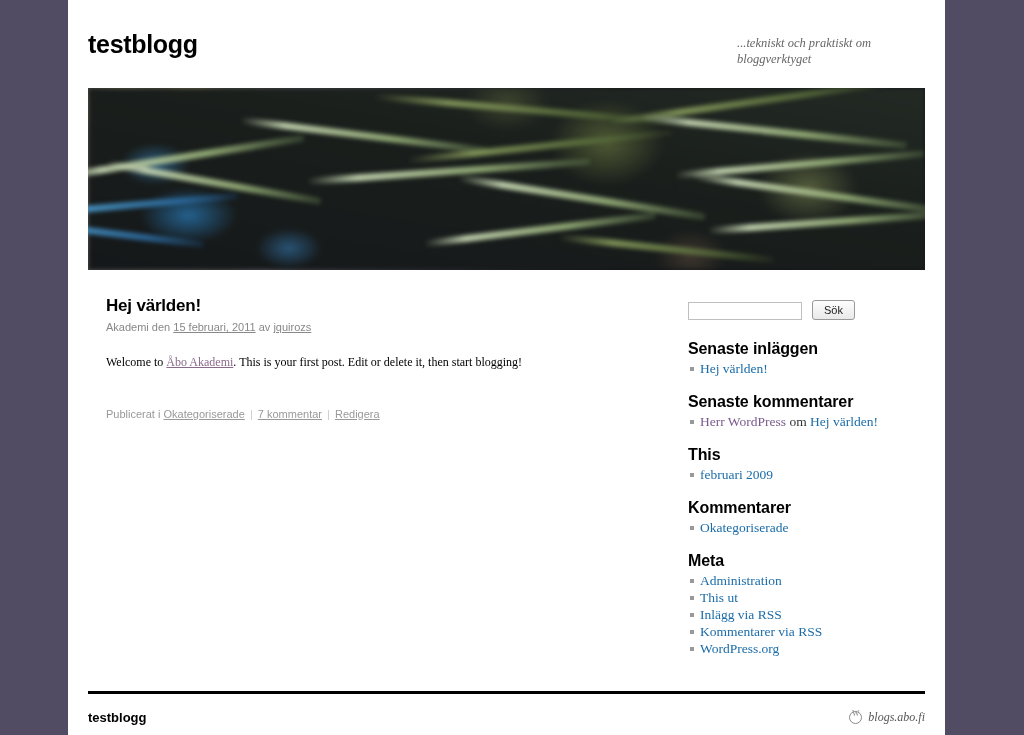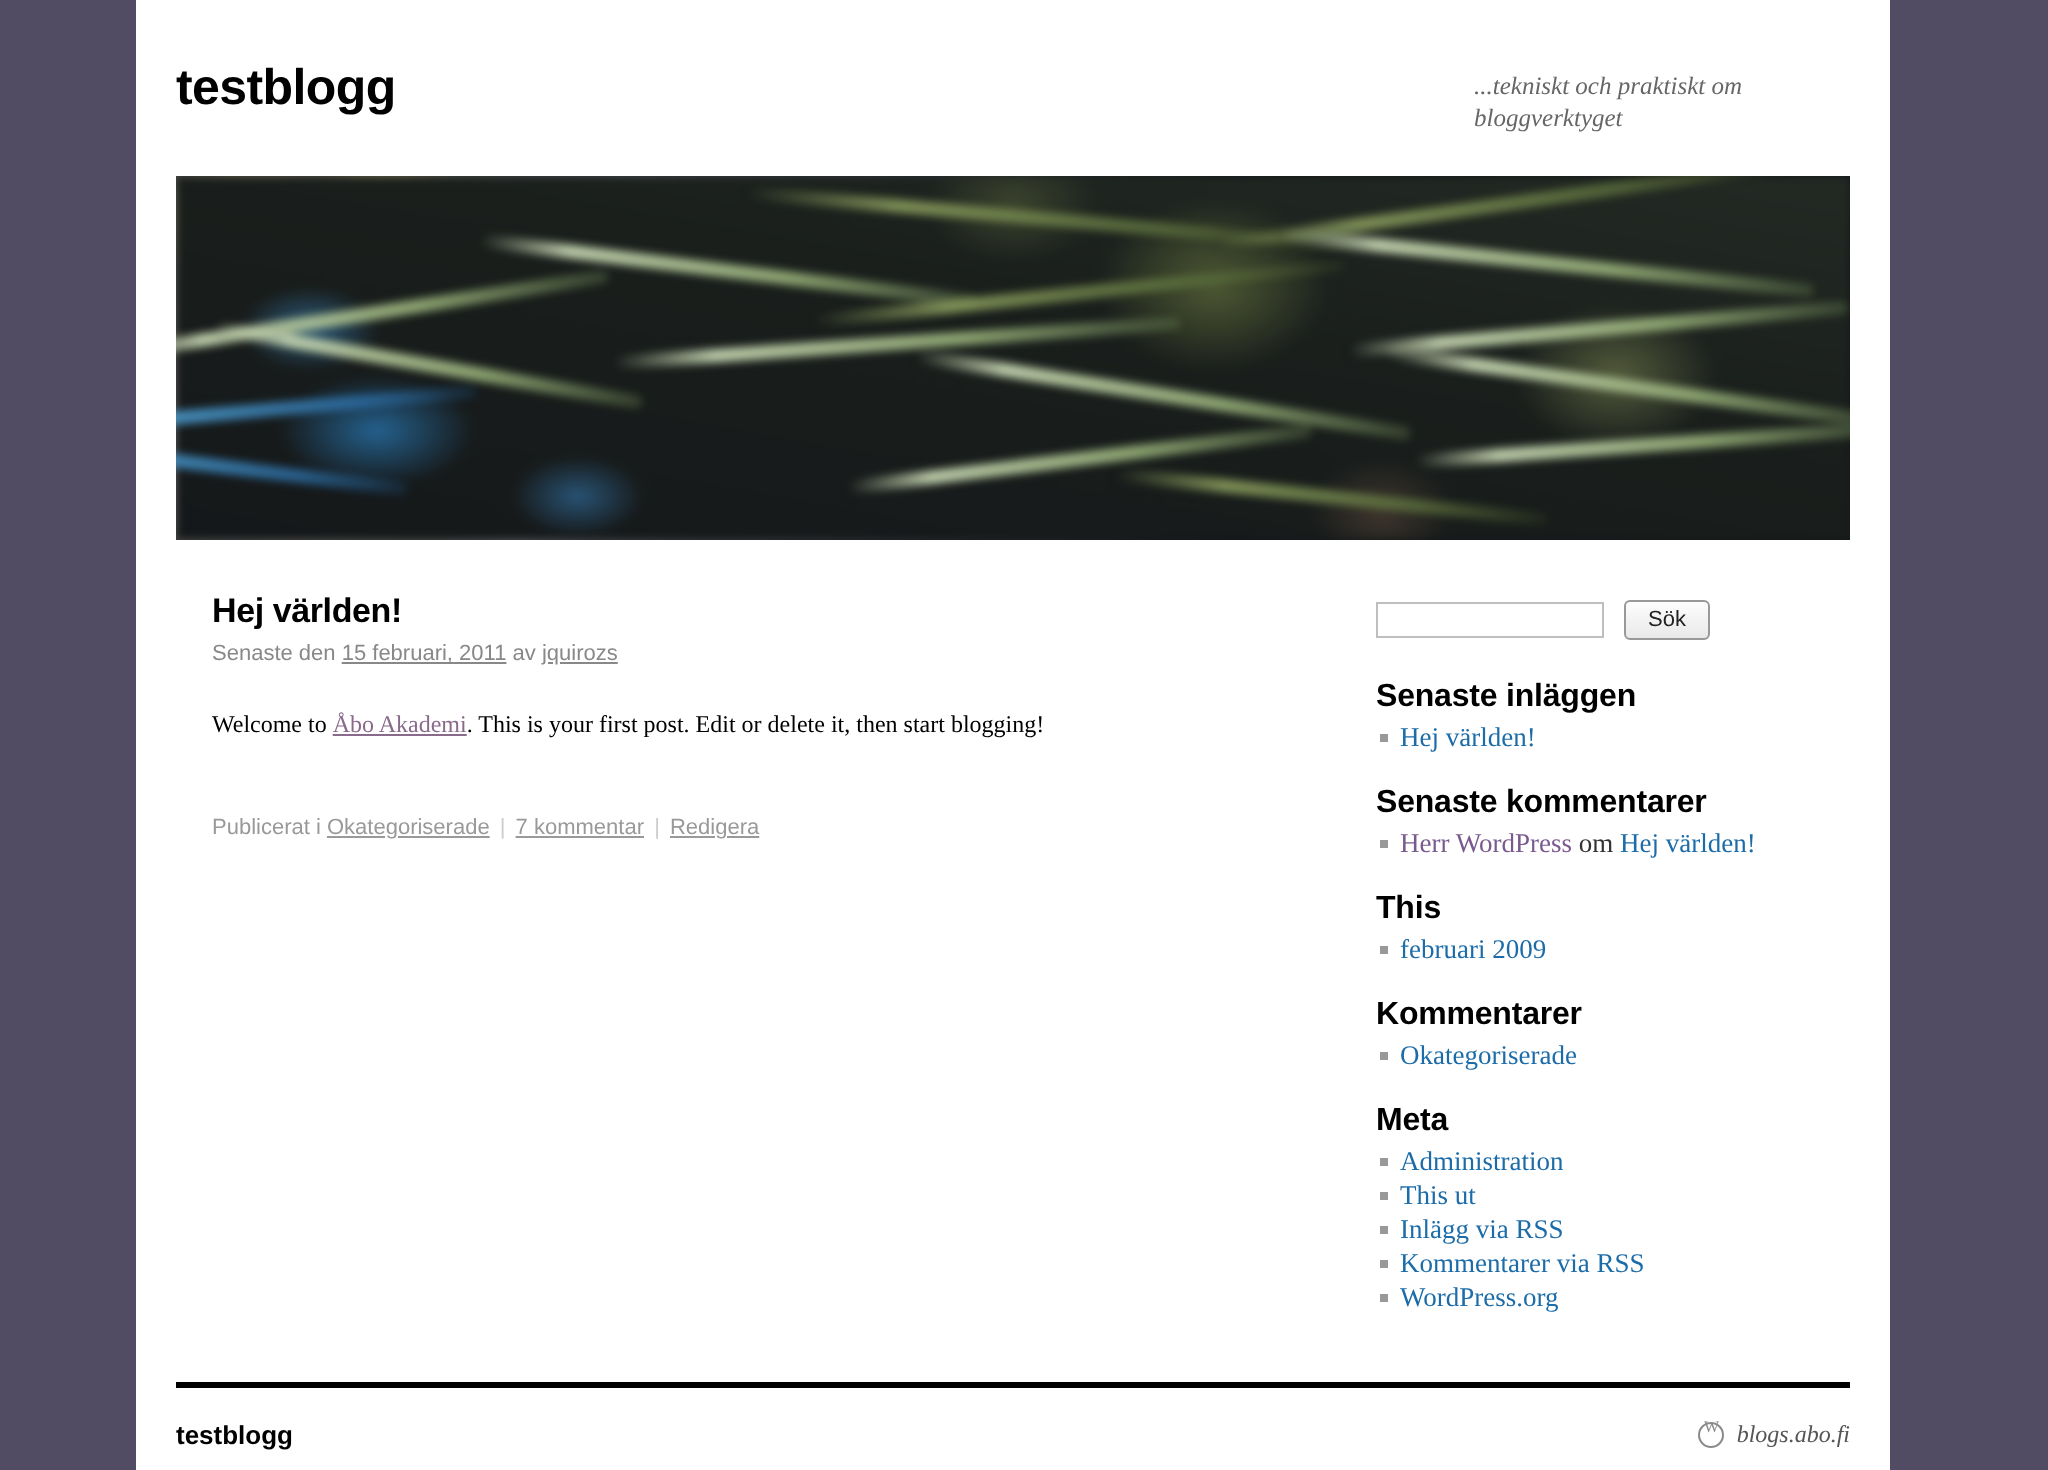--- a/index.html
+++ b/index.html
@@ -170,21 +170,21 @@
   }
   .entry-utility a {
     color: #999;
     text-decoration: underline;
   }
   .sep { color: #ccc; padding: 0 2px; }
 
   
   #searchform {
     display: flex;
-    align-items: center;
+    align-items: flex-end;
     margin-bottom: 20px;
   }
   #s {
     width: 114px;
     height: 18px;
     border: 1px solid #bfbfbf;
     background: #fff;
     font-size: 11px;
     padding: 1px 3px;
     outline: none;
@@ -308,21 +308,21 @@
   </div>
 
 
   <div id="main">
 
     <div id="content">
       <div class="entry">
         <h1 class="entry-title">Hej världen!</h1>
 
         <div class="entry-meta">
-          <span>Senaste den</span>
+          <span>Akademi den</span>
           <a>15 februari, 2011</a>
           <span>av</span>
           <a>jquirozs</a>
         </div>
 
         <div class="entry-content">
           <p style="margin:0;">
             <span>Welcome to </span><a>Åbo Akademi</a><span>. This is your first post. Edit or delete it, then start blogging!</span>
           </p>
         </div>

